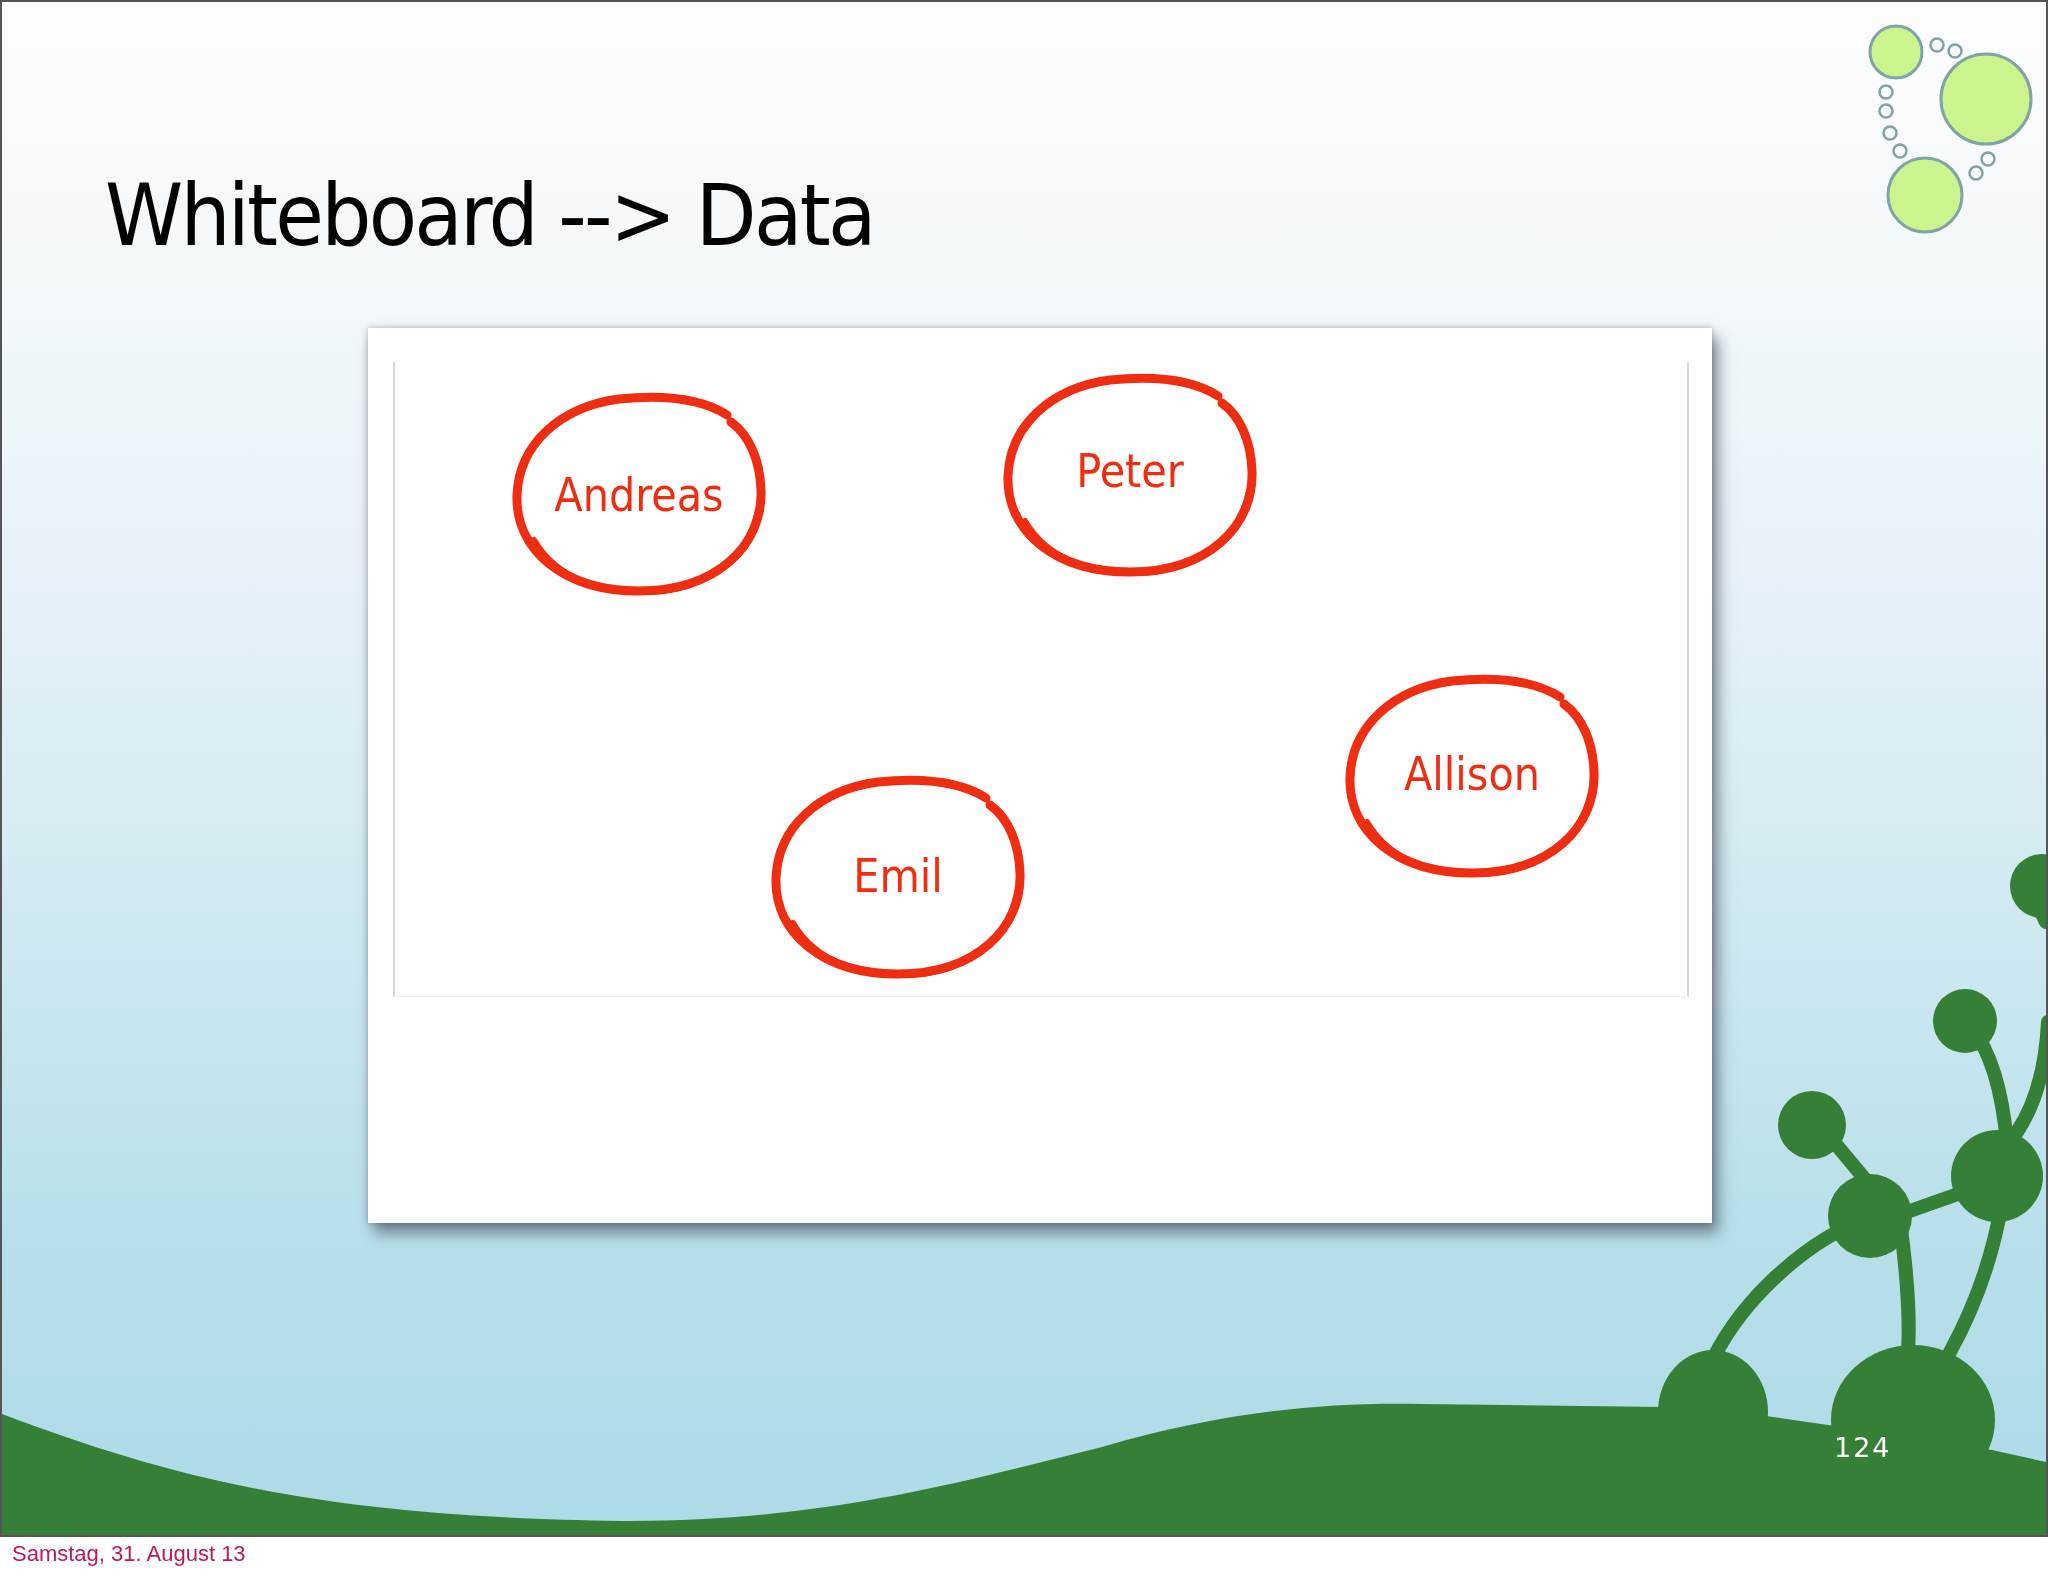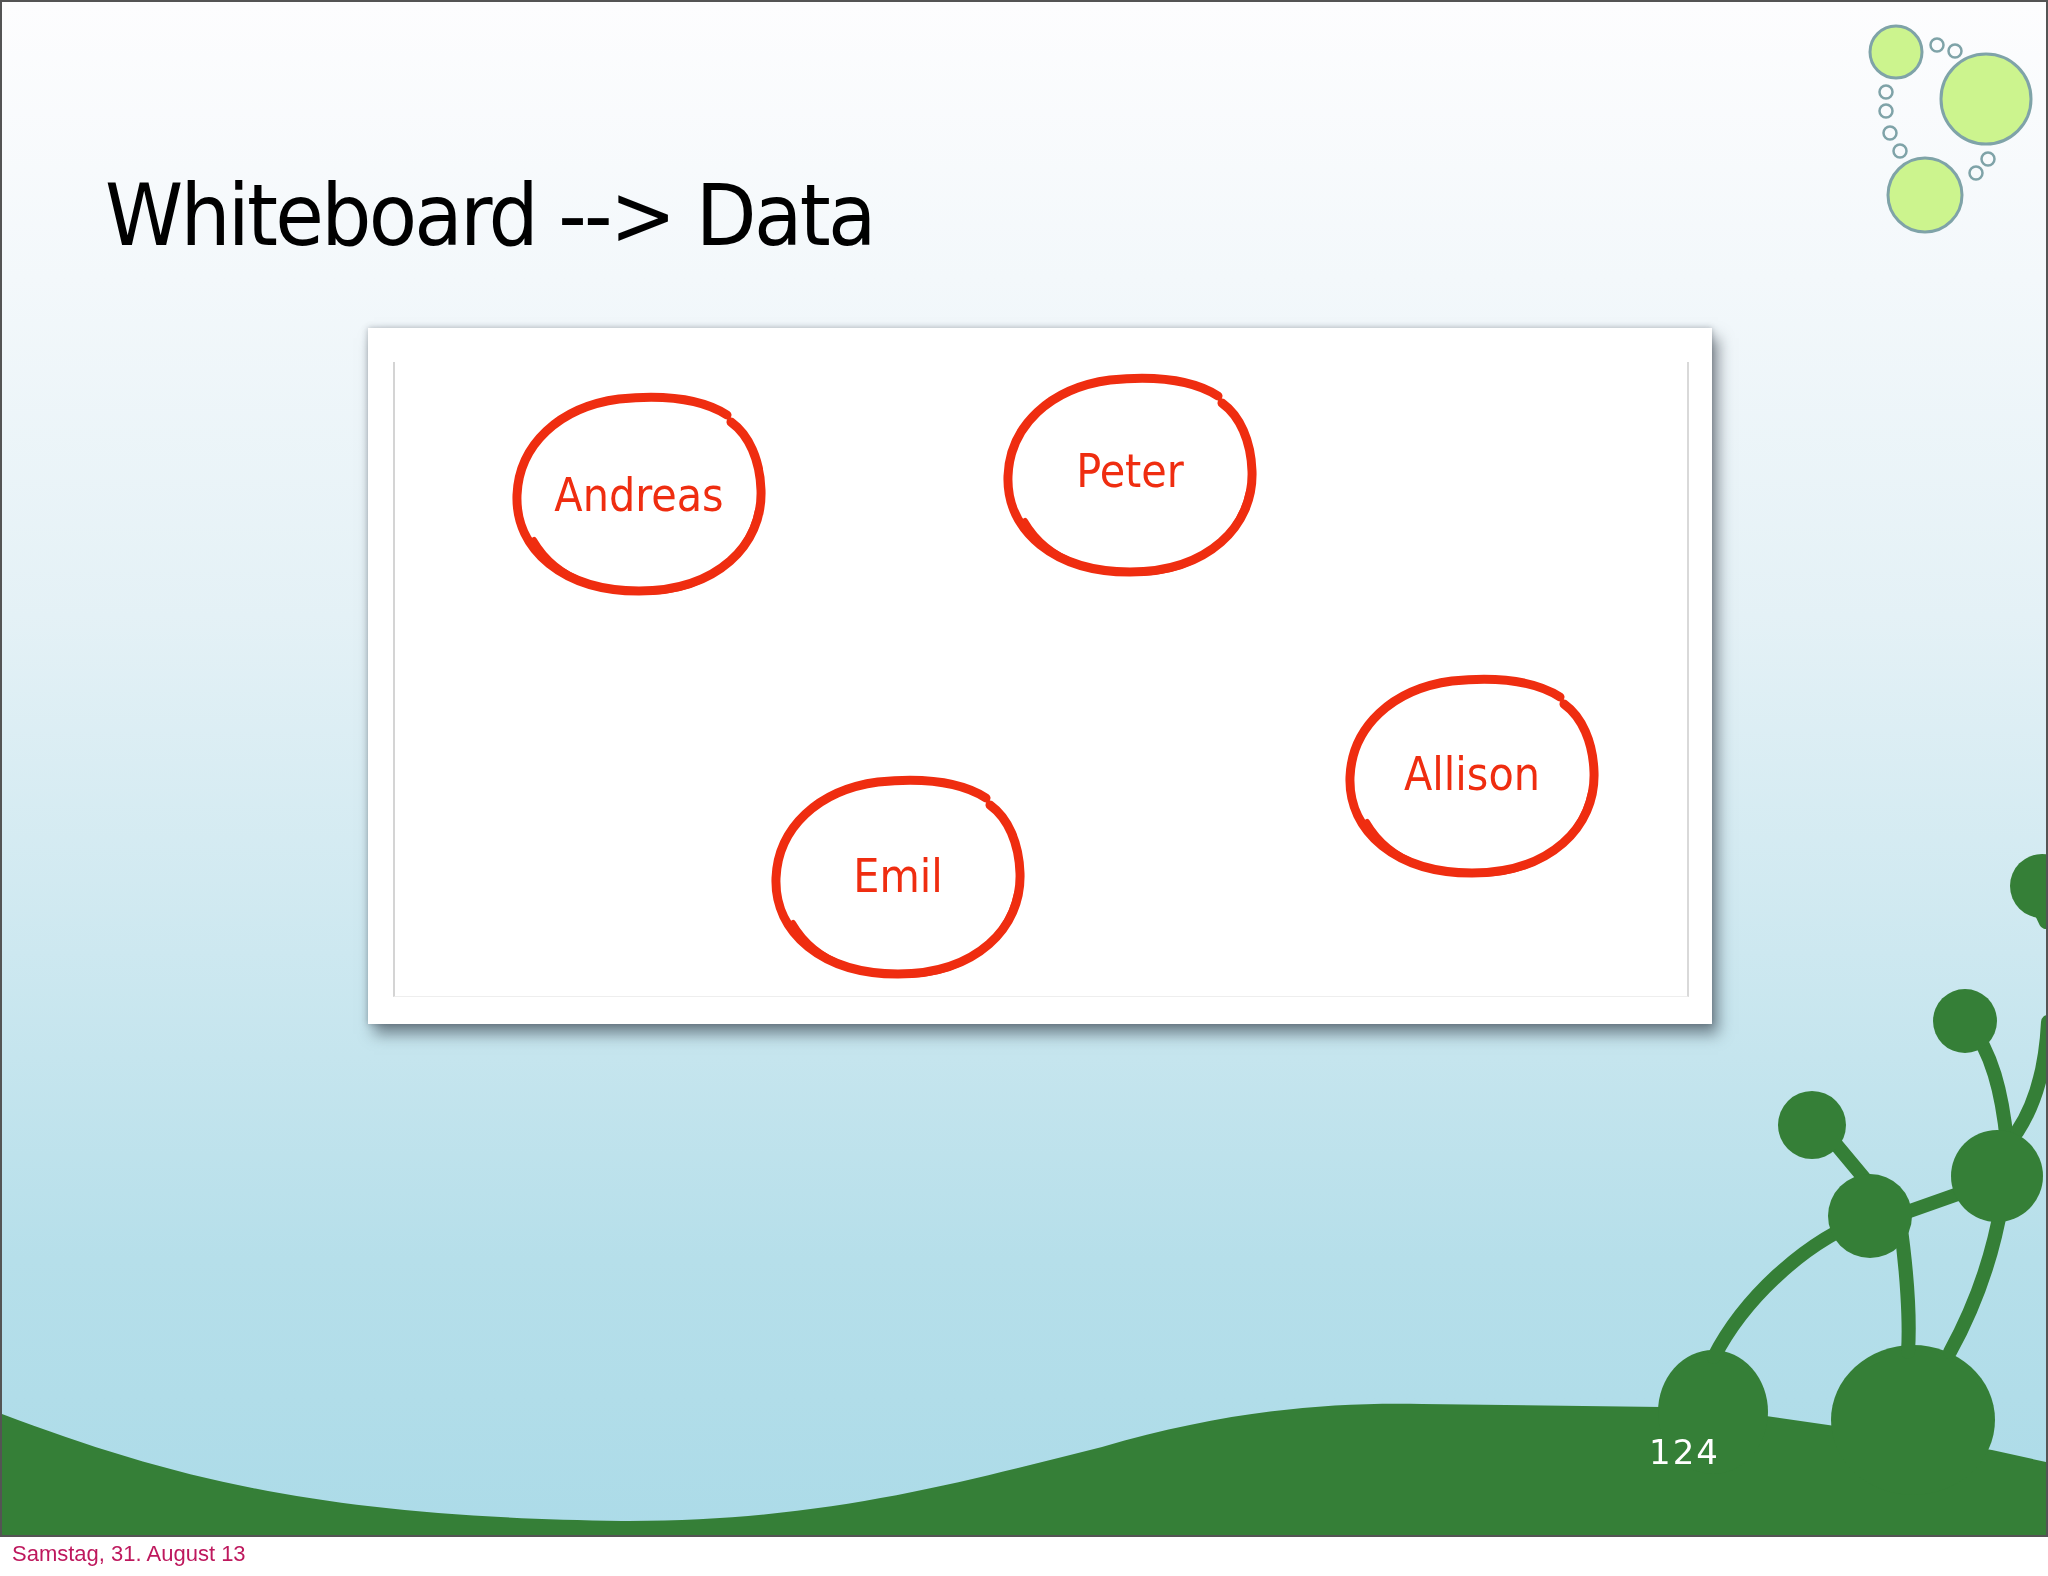--- a/index.html
+++ b/index.html
@@ -16,39 +16,39 @@
   }
   .title {
     position: absolute; left: 103px; top: 170px;
     font-family: "DejaVu Sans", sans-serif;
     font-size: 86px; color: #000; letter-spacing: -3px;
     transform: scaleX(0.92); transform-origin: left top;
     white-space: nowrap; line-height: 1;
   }
   .deco-svg { position: absolute; left: 0; top: 0; }
   .card {
-    position: absolute; left: 366px; top: 326px; width: 1344px; height: 696px;
+    position: absolute; left: 366px; top: 326px; width: 1344px; height: 895px;
     background: #ffffff;
     box-shadow: 6px 10px 14px rgba(40,50,60,0.55), 0 0 6px rgba(60,70,80,0.35);
   }
   .card-frame {
     position: absolute; left: 25px; top: 34px; width: 1292px; height: 634px;
     border-left: 2px solid #d4d4d4; border-right: 2px solid #d9d9d9;
     border-bottom: 1px solid #eeeeee;
   }
   .card-svg { position: absolute; left: 0; top: 0; }
   .bubble-label {
     position: absolute; color: #ef2d10; font-size: 46px;
     font-family: "DejaVu Sans", sans-serif;
     transform: translate(-50%, -50%) scaleX(0.9);
     white-space: nowrap; line-height: 1;
   }
   .page-num {
-    position: absolute; left: 1647px; top: 1430px;
-    color: #ffffff; font-family: "DejaVu Sans", sans-serif; font-size: 34px;
+    position: absolute; left: 1832px; top: 1430px;
+    color: #ffffff; font-family: "DejaVu Sans", sans-serif; font-size: 27px;
     letter-spacing: 2px;
     text-align: center;
   }
   .footer-date {
     position: absolute; left: 12px; top: 1541px;
     font-family: "Liberation Sans", sans-serif; font-size: 22px; color: #be185d;
   }
 </style>
 </head>
 <body>

